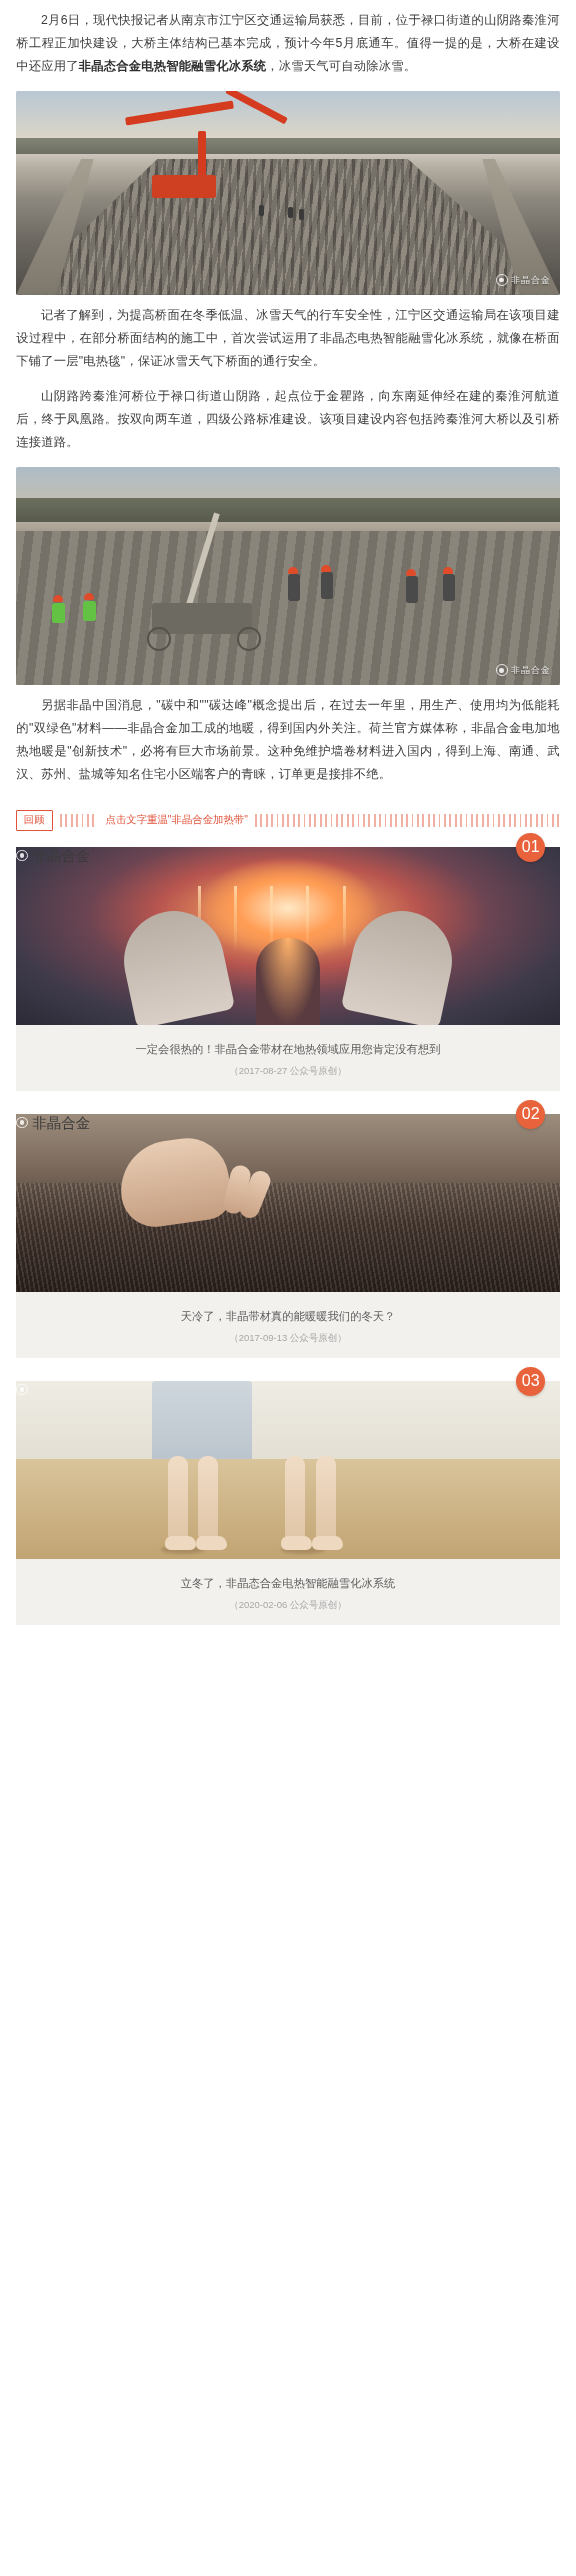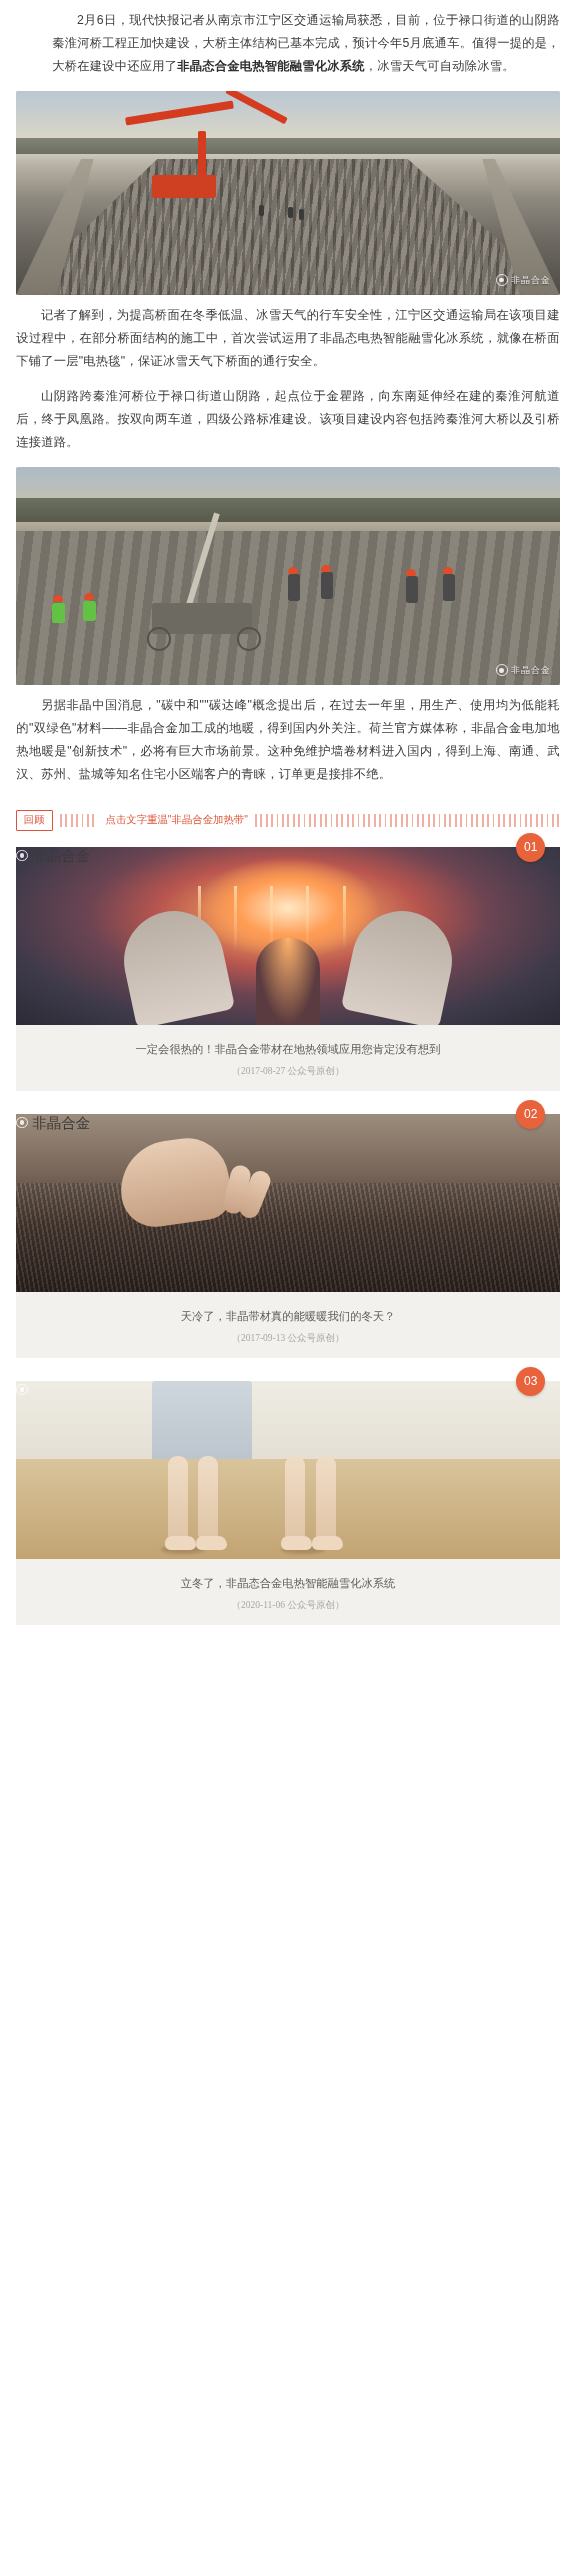--- a/index.html
+++ b/index.html
@@ -19,21 +19,21 @@
   }
   p.para {
     font-size: 12.3px;
     line-height: 23px;
     margin: 0 0 12.7px 0;
     text-indent: 2em;
     color: #3c3c3c;
     letter-spacing: 0.2px;
     text-align: justify;
   }
-  p.para.first { text-indent: 2em; margin-left: 36px; }
+  p.para.first { text-indent: 2em; }
   .bold-accent {
     font-weight: bold;
     color: #2f2f2f;
   }
   
   .figure {
     margin: 3.6px 0 9px 0;
     position: relative;
   }
   .photo {
@@ -199,41 +199,40 @@
   .card-img {
     position:relative;
     width:100%;
     height:178px;
     overflow:hidden;
   }
   .card-body {
     background:#f3f1ee;
     padding: 14.5px 14.5px 12.7px 14.5px;
     text-align:center;
-    font-family:Liberation Serif, serif;
   }
   .card-title {
     font-size:11.3px;
     color:#5d5d5d;
     line-height:18px;
   }
   .card-meta {
     font-size:9.5px;
     color:#a8a8a8;
     margin-top:7.3px;
   }
   .card-num {
     position:absolute;
     right:14.5px;
     bottom:-14.5px;
     width:29px;height:29px;
     border-radius:50%;
     background:#e8623c;
     color:#fff;
-    font-size:12px;
+    font-size:16px;
     display:flex;align-items:center;justify-content:center;
     box-shadow:0 0.9px 2.7px rgba(0,0,0,.2);
   }
   .card-num.low { bottom:auto; top:-14.5px; }
 
   
   .cardimg1 { background: radial-gradient(ellipse at 50% 38%, #ffd7b0 0%, #e08a5a 18%, #b8554f 34%, #6c4452 52%, #3e3a4a 75%, #2b2a36 100%); }
   .cardimg1 .glow {
     position:absolute; left:50%; top:34%; transform:translate(-50%,-50%);
     width:182px;height:100px;border-radius:50%;
@@ -428,19 +427,19 @@
       <div class="foot" style="left:180px;"></div>
       <div class="foot" style="left:265px;"></div>
       <div class="foot" style="left:296px;"></div>
       <div class="wm">
         <span class="wm-logo"></span>
         <span>非晶合金</span>
       </div>
     </div>
     <div class="card-body">
       <div class="card-title">立冬了，非晶态合金电热智能融雪化冰系统</div>
-      <div class="card-meta">（2020-11-06 公众号原创）</div>
+      <div class="card-meta">（2020-02-06 公众号原创）</div>
     </div>
     <div class="card-num low">03</div>
   </div>
 
 </div>
 
 
 </body></html>

